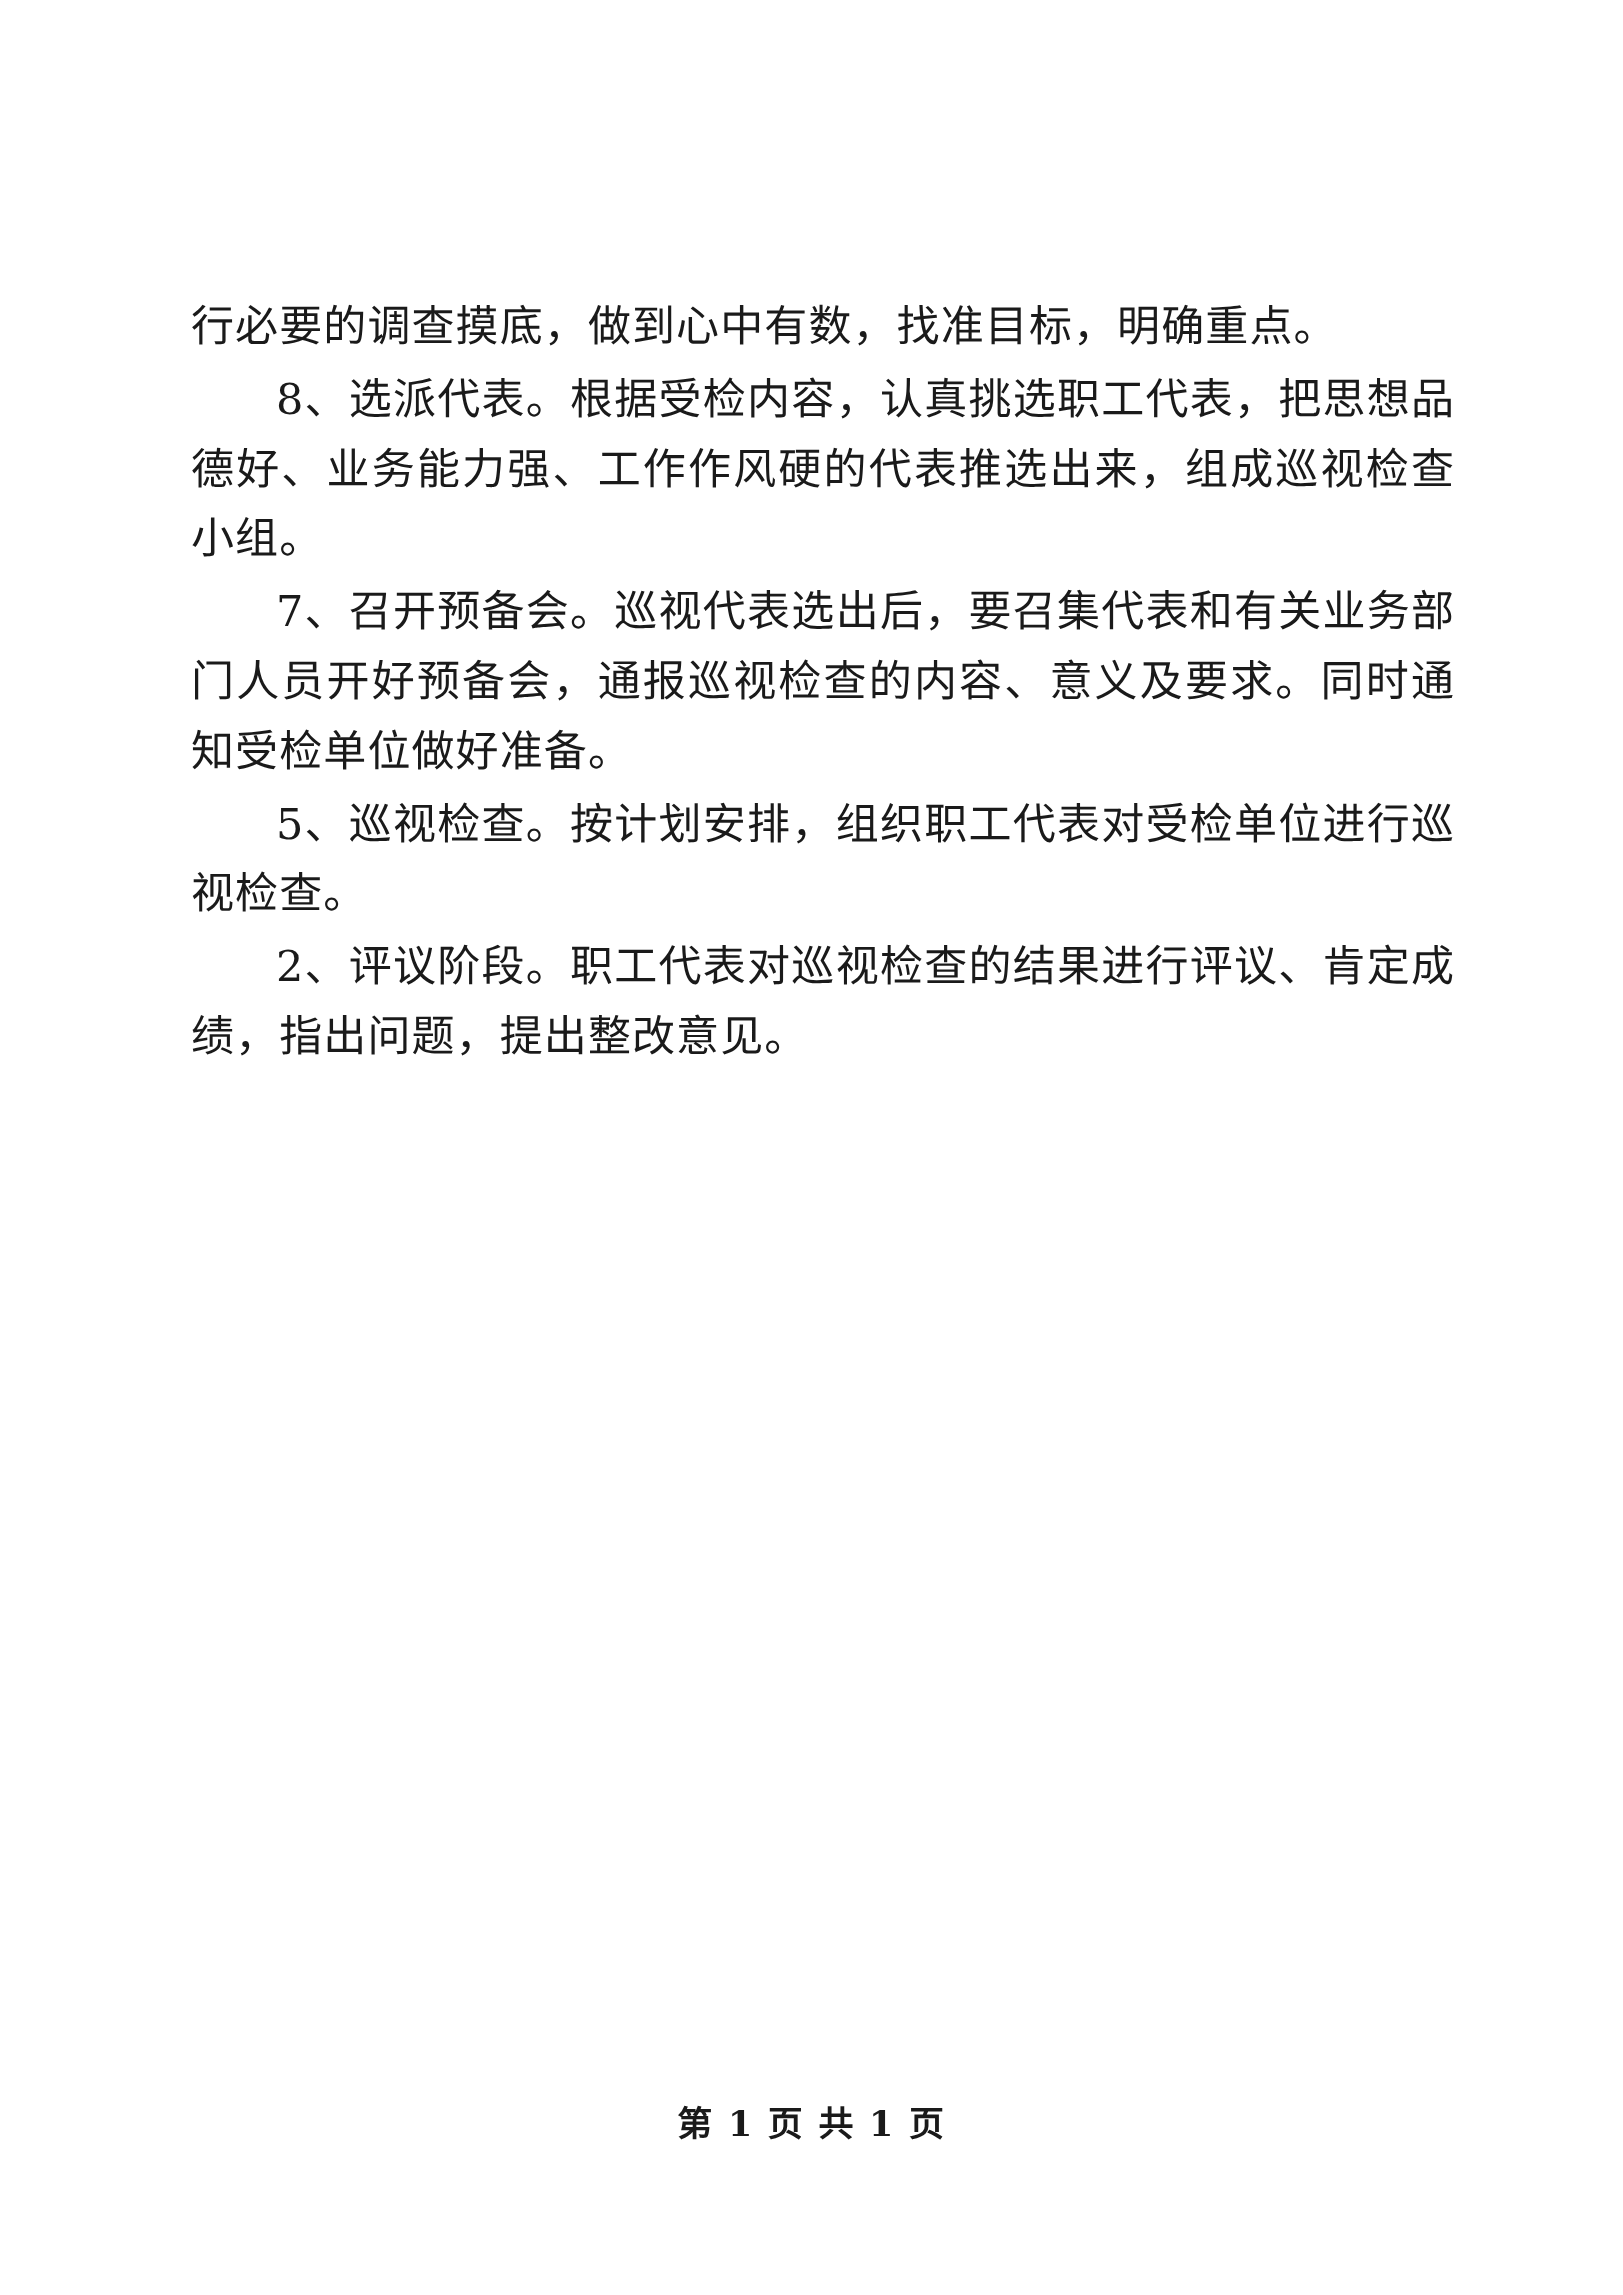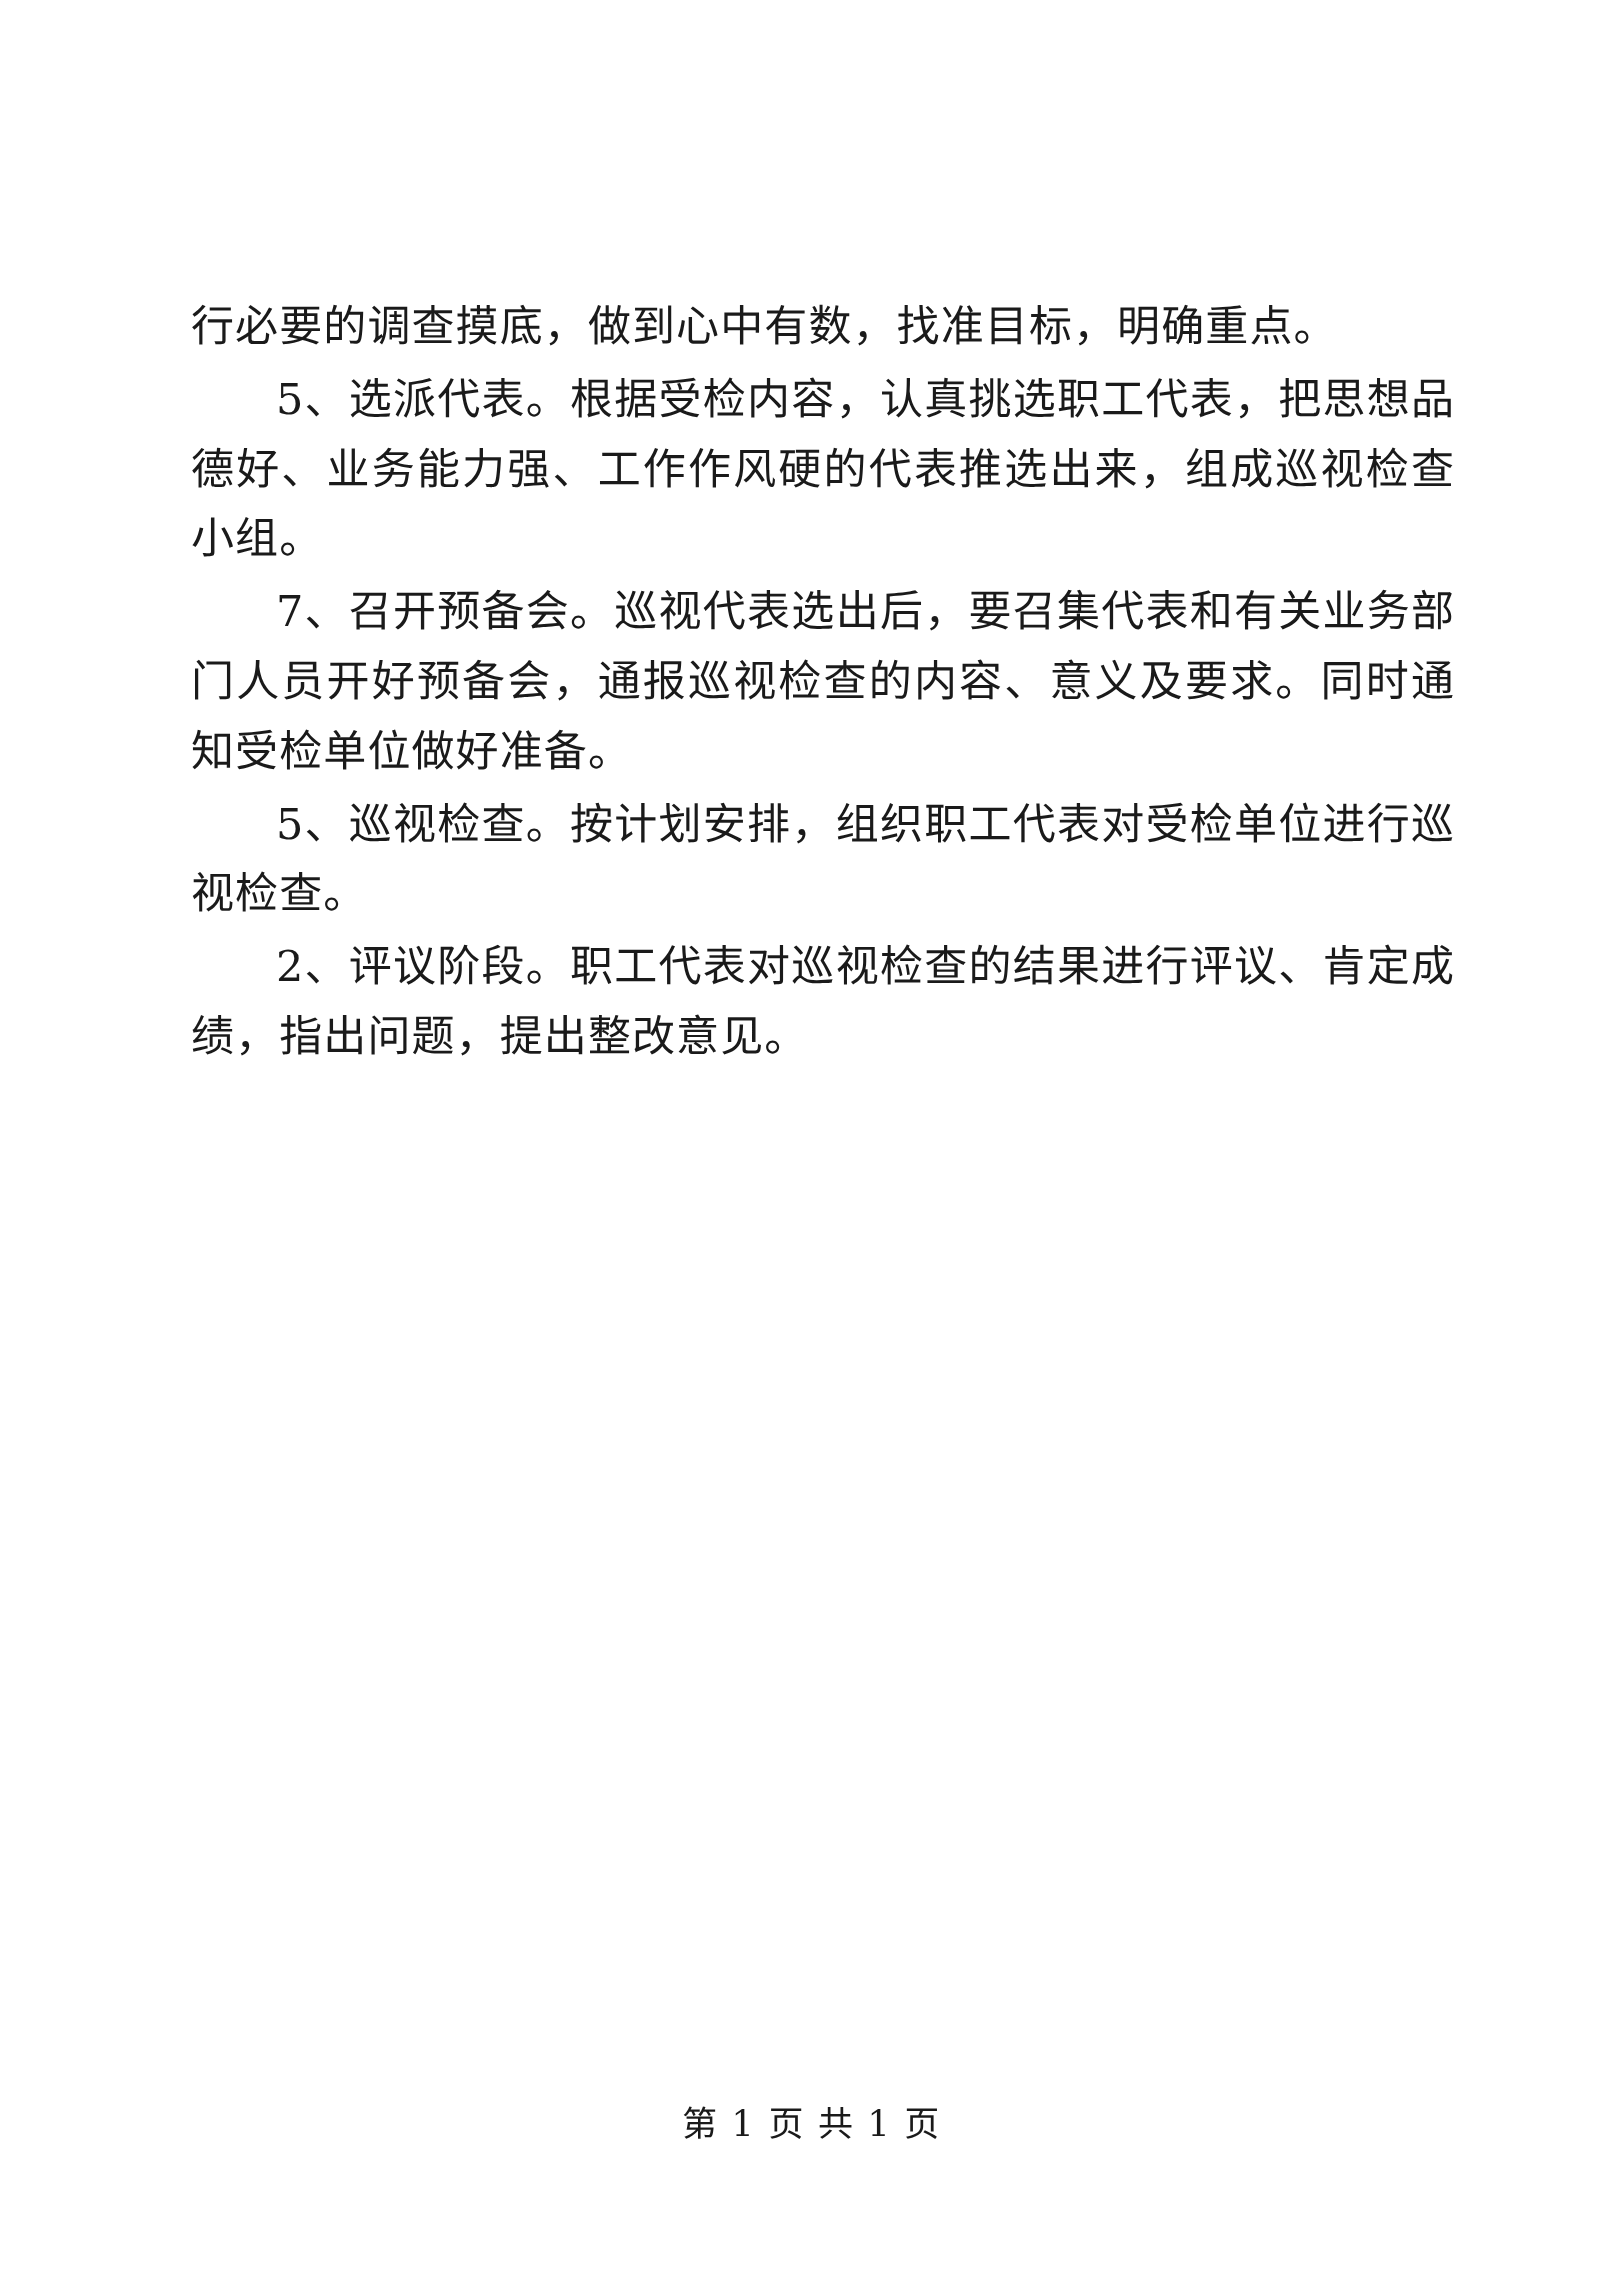--- a/index.html
+++ b/index.html
@@ -42,28 +42,29 @@
   .footer {
     position: absolute;
     left: 0;
     right: 0;
     bottom: 100px;
     text-align: center;
     font-size: 35px;
     letter-spacing: 1.7px;
     color: #1a1a1a;
     font-family: "DejaVu Serif", "Liberation Serif", serif;
+    font-weight: bold;
   }
 </style>
 </head>
 <body>
 
 <div class="page">
   <div class="doc-body">
     <p class="para">行必要的调查摸底，做到心中有数，找准目标，明确重点。</p>
-    <p class="para indent">5、选派代表。根据受检内容，认真挑选职工代表，把思想品德好、业务能力强、工作作风硬的代表推选出来，组成巡视检查小组。</p>
+    <p class="para indent">8、选派代表。根据受检内容，认真挑选职工代表，把思想品德好、业务能力强、工作作风硬的代表推选出来，组成巡视检查小组。</p>
     <p class="para indent">7、召开预备会。巡视代表选出后，要召集代表和有关业务部门人员开好预备会，通报巡视检查的内容、意义及要求。同时通知受检单位做好准备。</p>
     <p class="para indent">5、巡视检查。按计划安排，组织职工代表对受检单位进行巡视检查。</p>
     <p class="para indent">2、评议阶段。职工代表对巡视检查的结果进行评议、肯定成绩，指出问题，提出整改意见。</p>
   </div>
   <div class="footer">第 1 页 共 1 页</div>
 </div>
 
 
 </body></html>

